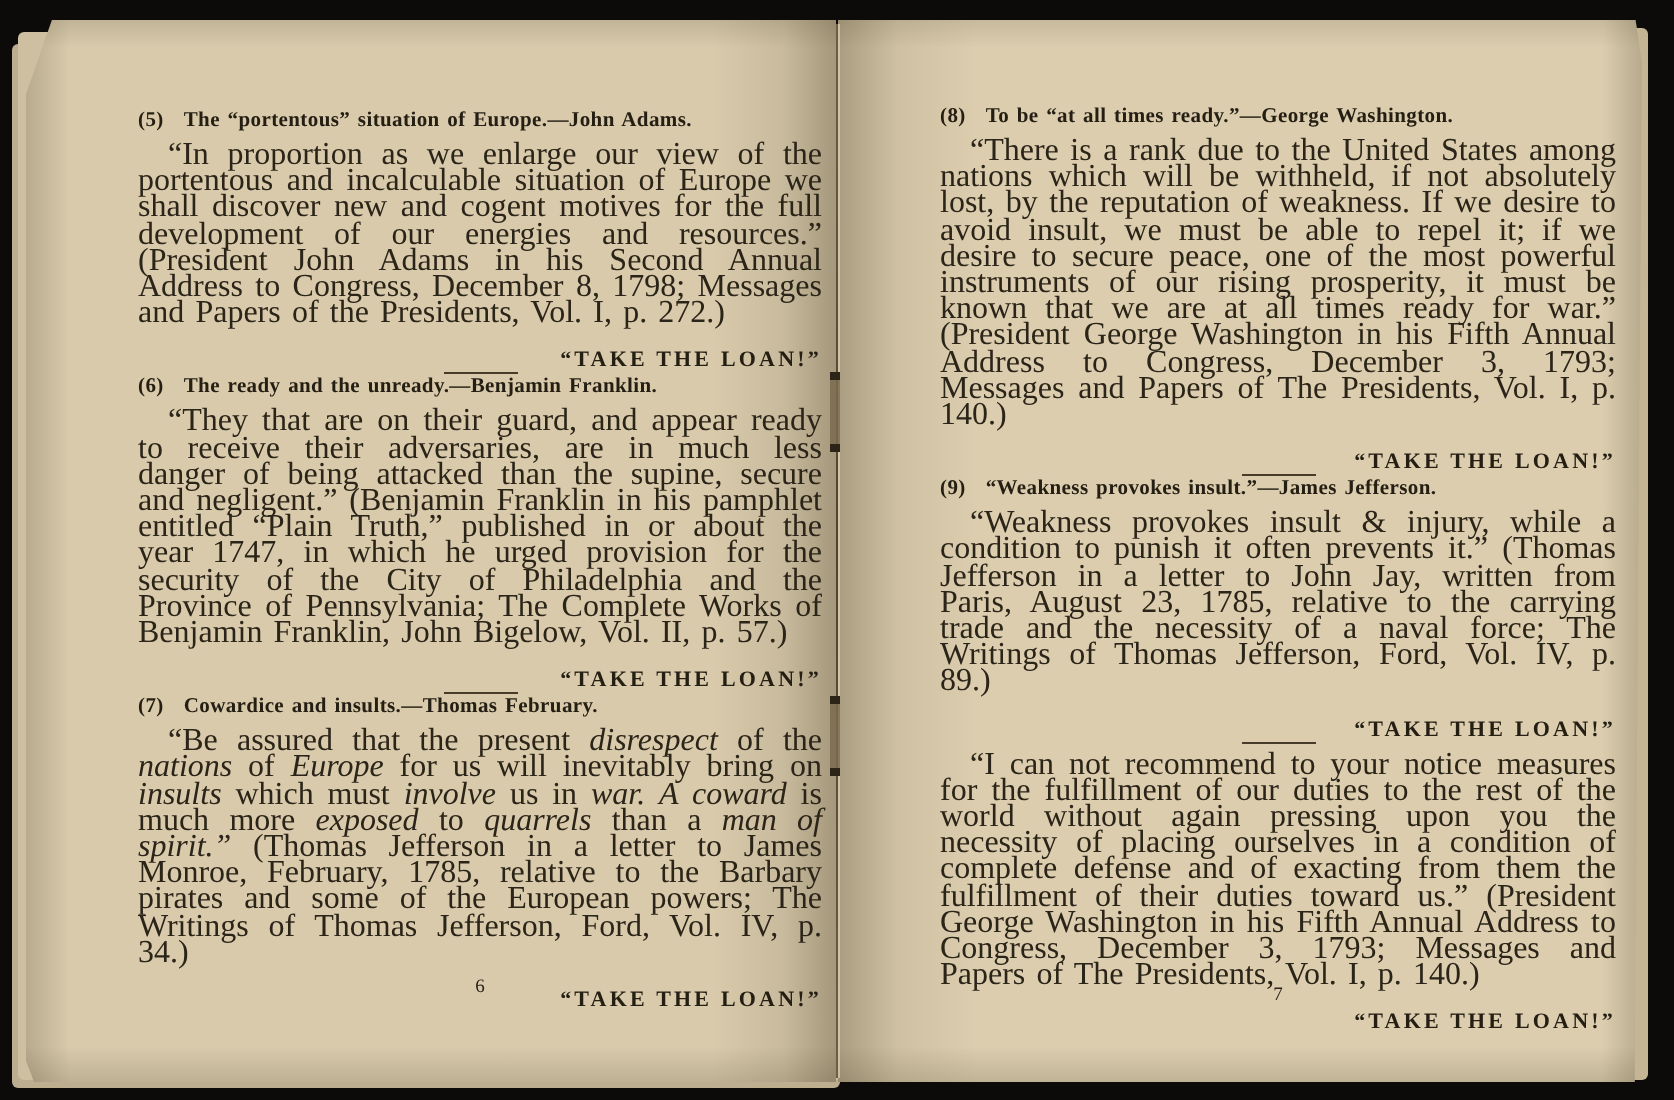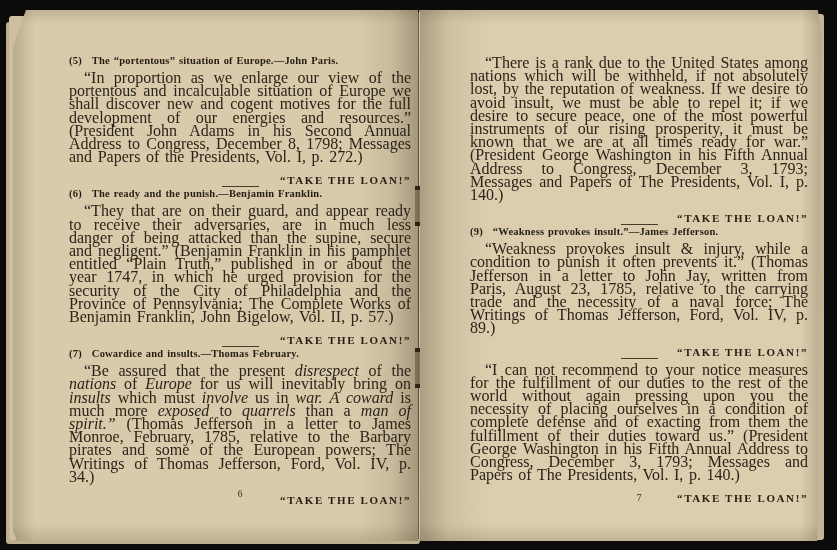--- a/index.html
+++ b/index.html
@@ -139,42 +139,43 @@
 
 <div class="canvas">
   <div class="under-sheet under-a"></div>
   <div class="under-sheet under-c"></div>
   <div class="under-sheet under-b"></div>
 
   <div class="book">
     <div class="page left">
       <div class="page-content">
           <div class="quote-section">
-            <div class="section-heading"><span class="section-number">(5)</span><span>The “portentous” situation of Europe.—John Paris.</span></div>
+            <div class="section-heading"><span class="section-number">(5)</span><span>The “portentous” situation of Europe.—John Adams.</span></div>
             <p class="section-paragraph"><span>“In proportion as we enlarge our view of the portentous and incalculable situation of Europe we shall discover new and cogent motives for the full development of our energies and resources.”  (President John Adams in his Second Annual Address to Congress, December 8, 1798; Messages and Papers of the Presidents, Vol. I, p. 272.)</span></p>
             <div class="loan-line">“TAKE THE LOAN!”</div>
           </div>
           <div class="section-divider"></div>
           <div class="quote-section">
-            <div class="section-heading"><span class="section-number">(6)</span><span>The ready and the punish.—Benjamin Franklin.</span></div>
+            <div class="section-heading"><span class="section-number">(6)</span><span>The ready and the unready.—Benjamin Franklin.</span></div>
             <p class="section-paragraph"><span>“They that are on their guard, and appear ready to receive their adversaries, are in much less danger of being attacked than the supine, secure and negligent.”  (Benjamin Franklin in his pamphlet entitled “Plain Truth,” published in or about the year 1747, in which he urged provision for the security of the City of Philadelphia and the Province of Pennsylvania; The Complete Works of Benjamin Franklin, John Bigelow, Vol. II, p. 57.)</span></p>
             <div class="loan-line">“TAKE THE LOAN!”</div>
           </div>
           <div class="section-divider"></div>
           <div class="quote-section">
             <div class="section-heading"><span class="section-number">(7)</span><span>Cowardice and insults.—Thomas February.</span></div>
             <p class="section-paragraph"><span>“Be assured that the present </span><i>disrespect</i><span> of the </span><i>nations</i><span> of </span><i>Europe</i><span> for us will inevitably bring on </span><i>insults</i><span> which must </span><i>involve</i><span> us in </span><i>war.</i><span>  </span><i>A coward</i><span> is much more </span><i>exposed</i><span> to </span><i>quarrels</i><span> than a </span><i>man of spirit.”</i><span>  (Thomas Jefferson in a letter to James Monroe, February, 1785, relative to the Barbary pirates and some of the European powers; The Writings of Thomas Jefferson, Ford, Vol. IV, p. 34.)</span></p>
             <div class="loan-line">“TAKE THE LOAN!”</div>
           </div>
         </div>
       <div class="page-number">6</div>
     </div>
     <div class="page right">
       <div class="page-content">
           <div class="quote-section">
+            <div class="section-heading"><span class="section-number">(8)</span><span>To be “at all times ready.”—George Washington.</span></div>
             <p class="section-paragraph"><span>“There is a rank due to the United States among nations which will be withheld, if not absolutely lost, by the reputation of weakness.  If we desire to avoid insult, we must be able to repel it; if we desire to secure peace, one of the most powerful instruments of our rising prosperity, it must be known that we are at all times ready for war.”  (President George Washington in his Fifth Annual Address to Congress, December 3, 1793; Messages and Papers of The Presidents, Vol. I, p. 140.)</span></p>
             <div class="loan-line">“TAKE THE LOAN!”</div>
           </div>
           <div class="section-divider"></div>
           <div class="quote-section">
             <div class="section-heading"><span class="section-number">(9)</span><span>“Weakness provokes insult.”—James Jefferson.</span></div>
             <p class="section-paragraph"><span>“Weakness provokes insult &amp; injury, while a condition to punish it often prevents it.”  (Thomas Jefferson in a letter to John Jay, written from Paris, August 23, 1785, relative to the carrying trade and the necessity of a naval force; The Writings of Thomas Jefferson, Ford, Vol. IV, p. 89.)</span></p>
             <div class="loan-line">“TAKE THE LOAN!”</div>
           </div>
           <div class="section-divider"></div>

